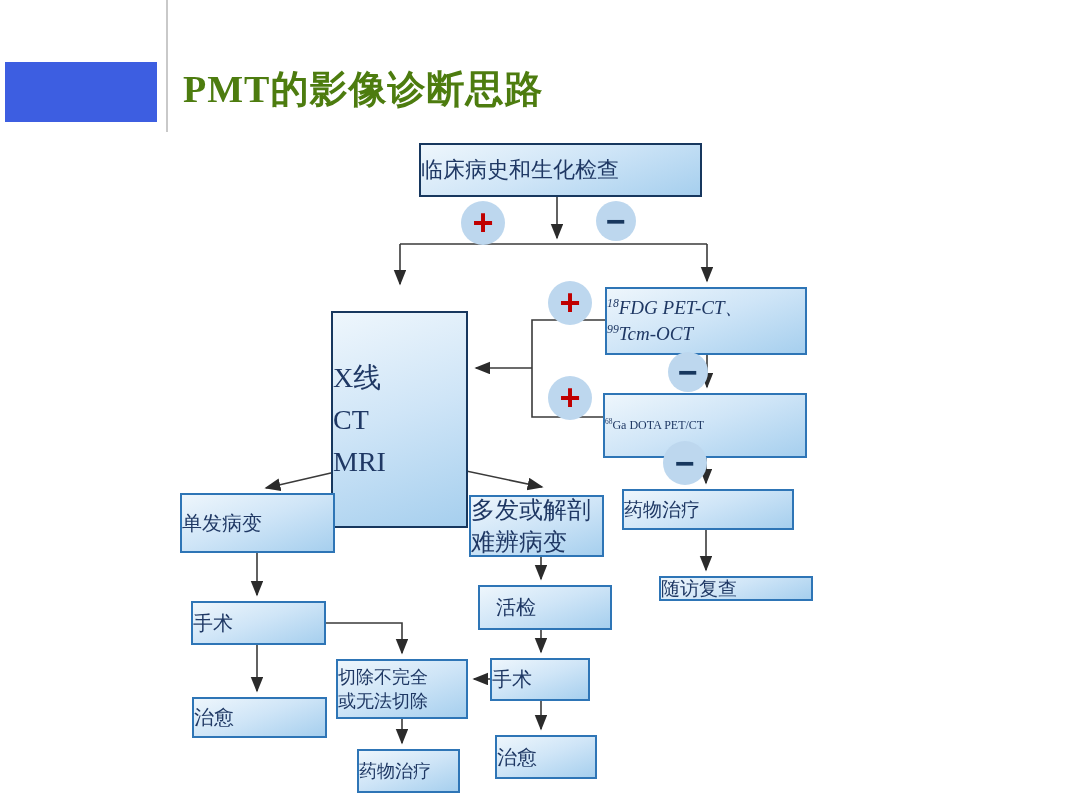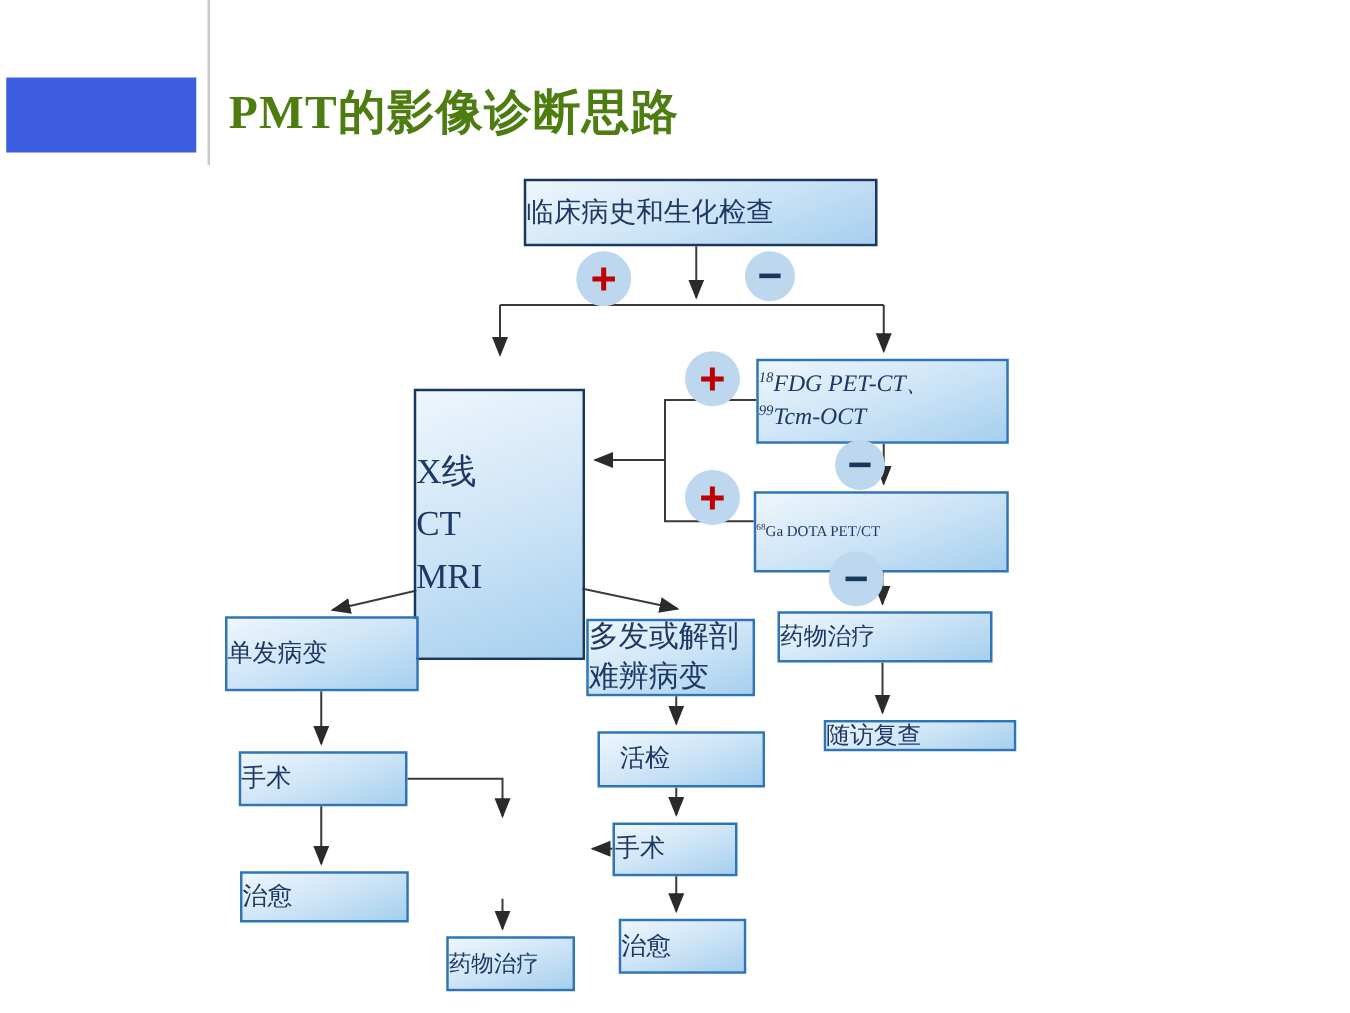--- a/index.html
+++ b/index.html
@@ -124,20 +124,24 @@
   </div>
 
   <div class="node" id="n-cure-left">
     <span>治愈</span>
   </div>
 
   <div class="node" id="n-biopsy">
     <span>活检</span>
   </div>
 
+  <div class="node" id="n-resect">
+    <span>切除不完全</span>
+    <span>或无法切除</span>
+  </div>
 
   <div class="node" id="n-drug-bottom">
     <span>药物治疗</span>
   </div>
 
   <div class="node" id="n-surgery-mid">
     <span>手术</span>
   </div>
 
   <div class="node" id="n-cure-right">

